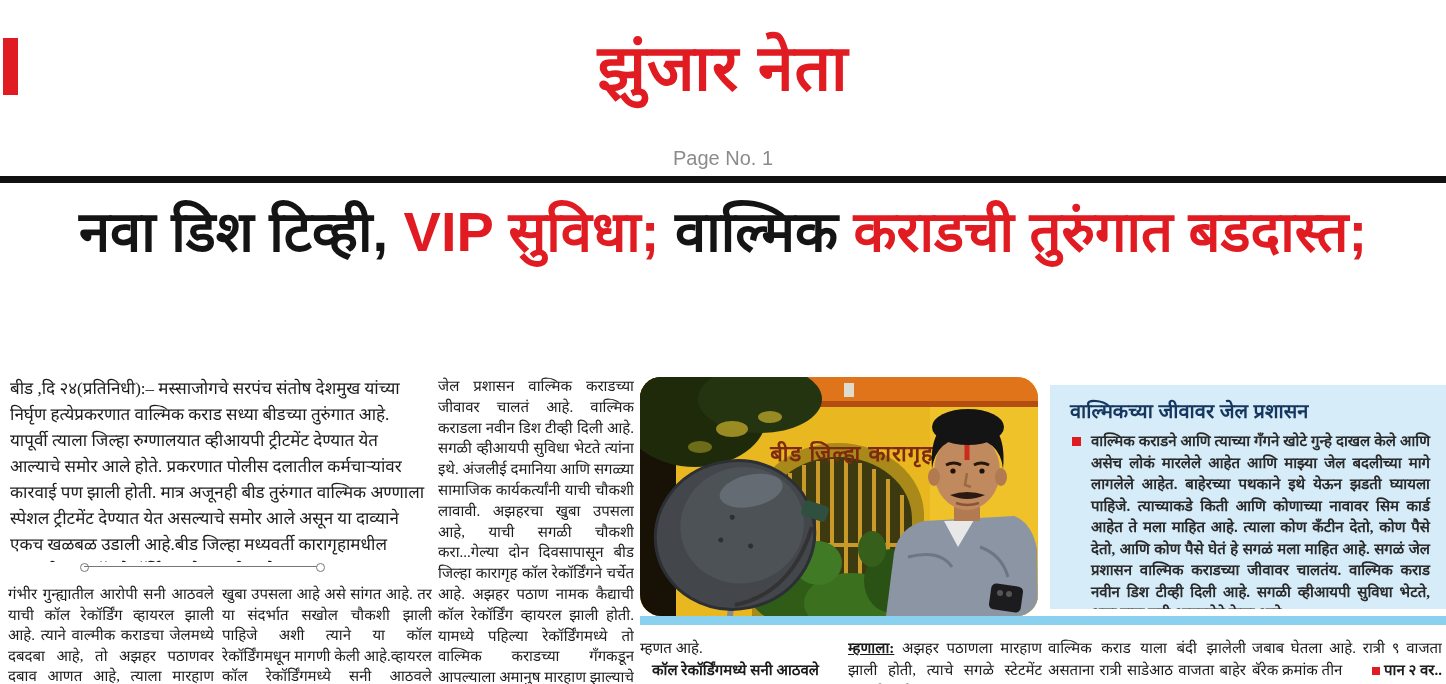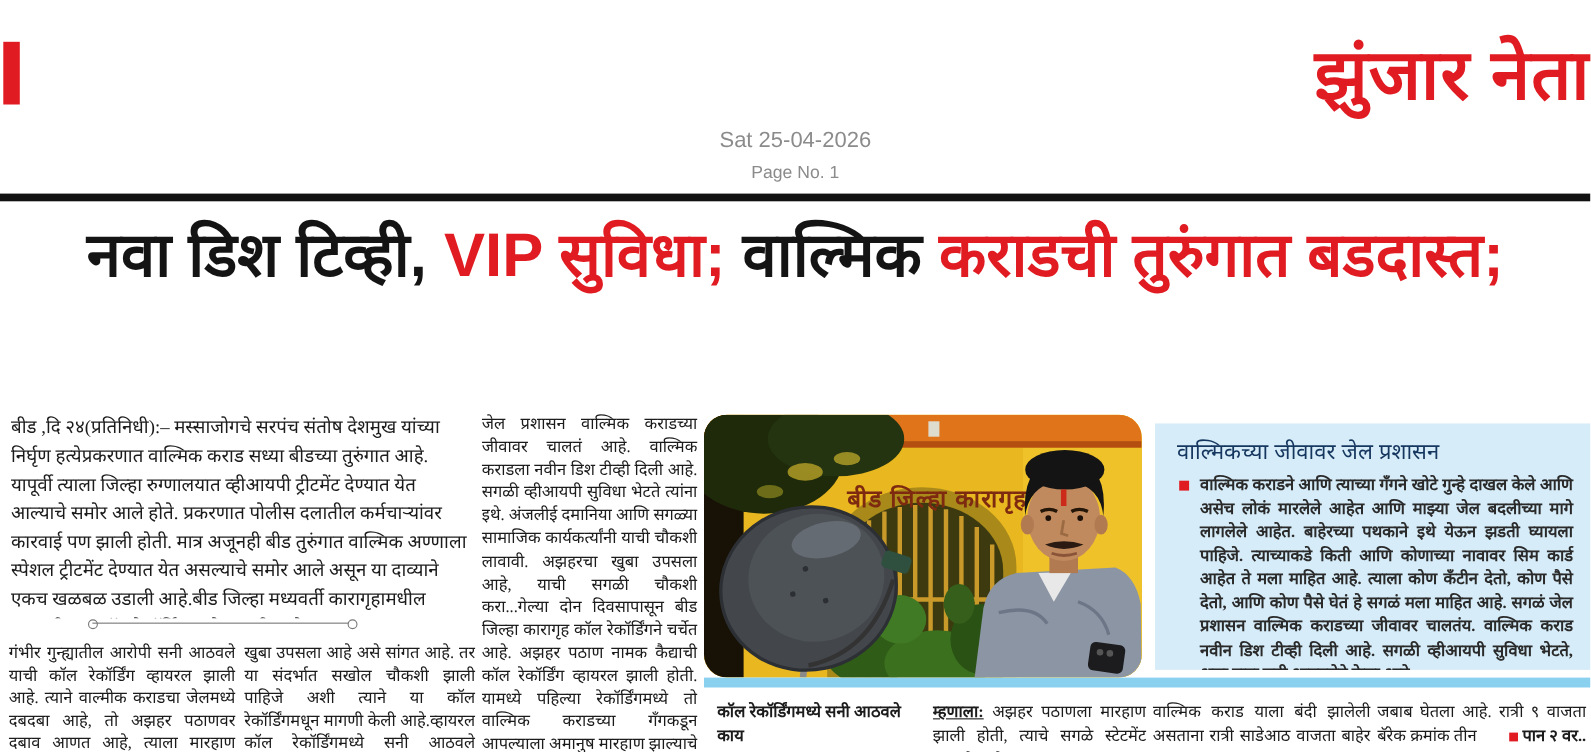--- a/index.html
+++ b/index.html
@@ -1,29 +1,29 @@
 <!DOCTYPE html>
 <html><head>
 <meta charset="utf-8">
 <style>
   html,body{margin:0;padding:0;background:#ffffff;}
   .page{position:relative;width:1446px;height:684px;background:#ffffff;overflow:hidden;
         font-family:"Liberation Serif","DejaVu Serif",serif;color:#1b1b1b;}
 
   
   .corner-mark{position:absolute;left:3px;top:38px;width:15px;height:57px;background:#e11b22;}
-  .masthead{position:absolute;left:0;top:28px;width:100%;text-align:right;
+  .masthead{position:absolute;left:0;top:28px;width:100%;text-align:center;
             font-family:"Liberation Sans","DejaVu Sans",sans-serif;
             font-weight:800;font-size:64px;line-height:80px;color:#e11b22;letter-spacing:1px;}
   .dateline{position:absolute;left:0;top:115px;width:100%;text-align:center;
             font-family:"Liberation Sans","DejaVu Sans",sans-serif;
             font-size:20px;line-height:26px;color:#8b8b8b;}
   .pageline{position:absolute;left:0;top:145px;width:100%;text-align:center;
             font-family:"Liberation Sans","DejaVu Sans",sans-serif;
-            font-size:16px;line-height:26px;color:#8b8b8b;}
+            font-size:20px;line-height:26px;color:#8b8b8b;}
   .top-rule{position:absolute;left:0;top:176px;width:100%;height:7px;background:#111111;}
 
   
   .headline{position:absolute;left:0;top:188px;width:100%;text-align:center;
             font-family:Liberation Sans, sans-serif;font-weight:800;}
   .headline .l1{font-size:56px;line-height:88px;white-space:nowrap;}
   .headline .l2{font-size:58px;line-height:92px;white-space:nowrap;}
   .hl-black{color:#141414;}
   .hl-red{color:#e11b22;}
 
@@ -42,21 +42,21 @@
         font-size:15px;line-height:20.8px;text-align:justify;}
 
   
   .photo{position:absolute;left:640px;top:377px;width:398px;height:239px;overflow:hidden;background:#e9b71f;border-radius:21px;}
   .blue-bar{position:absolute;left:640px;top:616px;width:806px;height:9px;background:#8ad1ef;}
 
   
   .sidebox{position:absolute;left:1050px;top:385px;width:396px;height:224px;background:#d6ecf8;
            box-sizing:border-box;padding:12px 16px 10px 20px;overflow:hidden;}
   .sidebox .head{font-family:"Liberation Sans","DejaVu Sans",sans-serif;
-                 font-weight:400;font-size:20px;line-height:28px;color:#15365e;}
+                 font-weight:700;font-size:20px;line-height:28px;color:#15365e;}
   .sidebox .bodyrow{display:flex;margin-top:6px;}
   .sidebox .sq{flex:0 0 auto;width:9px;height:9px;background:#e11b22;margin:6px 10px 0 2px;}
   .sidebox .btxt{font-size:15px;line-height:21.5px;font-weight:600;color:#2a2a2a;text-align:justify;}
 
   
   .cap{position:absolute;top:637px;height:47px;overflow:hidden;font-size:15px;line-height:22px;text-align:justify;}
   .capA{left:640px;width:200px;text-align:left;}
   .capA .ln2{font-weight:700;padding-left:12px;}
   .capB{left:848px;width:194px;}
   .capC{left:1048px;width:198px;}
@@ -65,21 +65,20 @@
   .jump{float:right;font-weight:700;white-space:nowrap;}
   .jump .sq{display:inline-block;width:8px;height:8px;background:#e11b22;margin-right:4px;}
 </style>
 </head>
 <body>
 
 <div class="page">
 
   <div class="corner-mark"></div>
   <div class="masthead">झुंजार नेता</div>
-  <div class="dateline">Sat 25-04-2026</div>
   <div class="pageline">Page No. 1</div>
   <div class="top-rule"></div>
 
   <div class="headline">
     <div class="l1"><span class="hl-black">नवा डिश टिव्ही, </span><span class="hl-red">VIP सुविधा; </span><span class="hl-black">वाल्मिक </span><span class="hl-red">कराडची तुरुंगात बडदास्त;</span></div>
   </div>
 
   <div class="intro">बीड ,दि २४(प्रतिनिधी):– मस्साजोगचे सरपंच संतोष देशमुख यांच्या निर्घृण हत्येप्रकरणात वाल्मिक कराड सध्या बीडच्या तुरुंगात आहे. यापूर्वी त्याला जिल्हा रुग्णालयात व्हीआयपी ट्रीटमेंट देण्यात येत आल्याचे समोर आले होते. प्रकरणात पोलीस दलातील कर्मचाऱ्यांवर कारवाई पण झाली होती. मात्र अजूनही बीड तुरुंगात वाल्मिक अण्णाला स्पेशल ट्रीटमेंट देण्यात येत असल्याचे समोर आले असून या दाव्याने एकच खळबळ उडाली आहे.बीड जिल्हा मध्यवर्ती कारागृहामधील आणखी एक कॉल रेकॉर्डिंग समोर आली आहे.</div>
 
   <div class="divider">
@@ -180,20 +179,21 @@
 
   <div class="sidebox">
     <div class="head">वाल्मिकच्या जीवावर जेल प्रशासन</div>
     <div class="bodyrow">
       <span class="sq"></span>
       <span class="btxt">वाल्मिक कराडने आणि त्याच्या गँगने खोटे गुन्हे दाखल केले आणि असेच लोकं मारलेले आहेत आणि माझ्या जेल बदलीच्या मागे लागलेले आहेत. बाहेरच्या पथकाने इथे येऊन झडती घ्यायला पाहिजे. त्याच्याकडे किती आणि कोणाच्या नावावर सिम कार्ड आहेत ते मला माहित आहे. त्याला कोण कॅंटीन देतो, कोण पैसे देतो, आणि कोण पैसे घेतं हे सगळं मला माहित आहे. सगळं जेल प्रशासन वाल्मिक कराडच्या जीवावर चालतंय. वाल्मिक कराड नवीन डिश टीव्ही दिली आहे. सगळी व्हीआयपी सुविधा भेटते, असा दावा सनी आठवलेने केला आहे,.</span>
     </div>
   </div>
 
   <div class="cap capA">
+    <div>म्हणत आहे.</div>
     <div class="ln2">कॉल रेकॉर्डिंगमध्ये सनी आठवले काय</div>
   </div>
   <div class="cap capB"><span class="bold">म्हणाला:</span><span> अझहर पठाणला मारहाण झाली होती, त्याचे सगळे स्टेटमेंट बदलले आहेत–</span></div>
   <div class="cap capC">वाल्मिक कराड याला बंदी झालेली असताना रात्री साडेआठ वाजता बाहेर काढून त्याचा</div>
   <div class="cap capD">
     <span>जबाब घेतला आहे. रात्री ९ वाजता बॅरेक क्रमांक तीन</span>
     <span class="jump"><span class="sq"></span><span>पान २ वर..</span></span>
   </div>
 
 </div>

